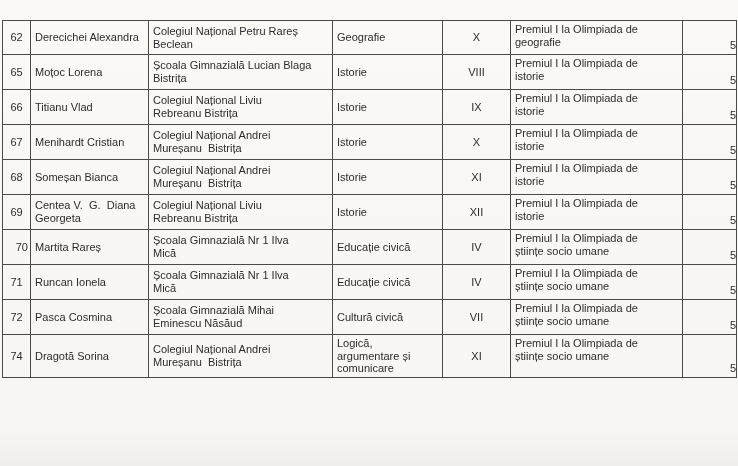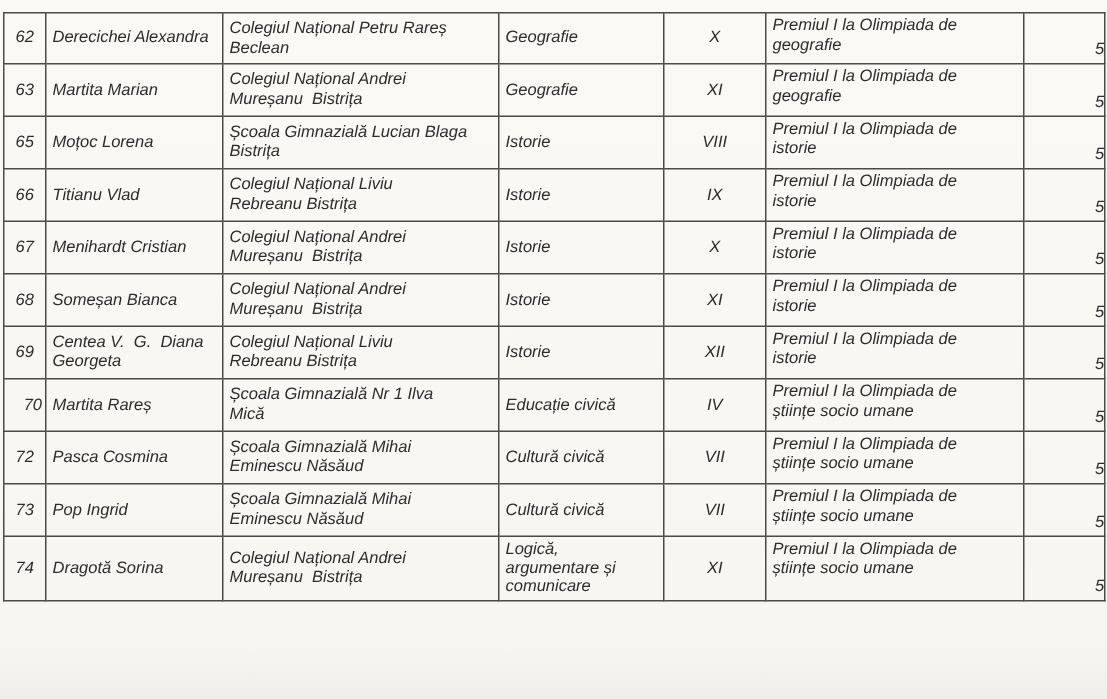--- a/index.html
+++ b/index.html
@@ -7,26 +7,25 @@
     width:738px;height:466px;
     background:#f7f6f2;
     font-family:"Liberation Sans","DejaVu Sans",sans-serif;
     overflow:hidden;
   }
   .page{
     position:relative;width:738px;height:466px;
     background:linear-gradient(180deg,#faf9f6 0%,#f7f6f2 92%,#efeeea 100%);
   }
   table.awards{
-    position:absolute;left:2px;top:8px;
+    position:absolute;left:2px;top:20px;
     width:734px;
     border-collapse:collapse;
     table-layout:fixed;
     background:transparent;
-    font-style:italic;
   }
   td{
     border:1.7px solid #4a4a48;
     padding:2px 4px;
     font-size:11px;
     line-height:12.6px;
     color:#2c2c2e;
     vertical-align:middle;
     white-space:pre-wrap;
     overflow:hidden;
@@ -59,31 +58,20 @@
     <td class="c-name" style="border-color: rgb(74, 74, 72); color: rgb(44, 44, 46);">Derecichei Alexandra</td>
     <td class="c-school" style="border-color: rgb(74, 74, 72); color: rgb(44, 44, 46);">Colegiul Național Petru Rareș
 Beclean</td>
     <td class="c-subject" style="border-color: rgb(74, 74, 72); color: rgb(44, 44, 46);">Geografie</td>
     <td class="c-class" style="border-color: rgb(74, 74, 72); color: rgb(44, 44, 46);">X</td>
     <td class="c-prize" style="border-color: rgb(74, 74, 72); color: rgb(44, 44, 46);">Premiul I la Olimpiada de
 geografie</td>
     <td class="c-amount" style="border-color: rgb(74, 74, 72); color: rgb(44, 44, 46);">500</td>
   </tr>
 
-  <tr>
-    <td class="c-no" style="border-color: rgb(74, 74, 72); color: rgb(44, 44, 46);">63</td>
-    <td class="c-name" style="border-color: rgb(74, 74, 72); color: rgb(44, 44, 46);">Martita Marian</td>
-    <td class="c-school" style="border-color: rgb(74, 74, 72); color: rgb(44, 44, 46);">Colegiul Național Andrei
-Mureșanu  Bistrița</td>
-    <td class="c-subject" style="border-color: rgb(74, 74, 72); color: rgb(44, 44, 46);">Geografie</td>
-    <td class="c-class" style="border-color: rgb(74, 74, 72); color: rgb(44, 44, 46);">XI</td>
-    <td class="c-prize" style="border-color: rgb(74, 74, 72); color: rgb(44, 44, 46);">Premiul I la Olimpiada de
-geografie</td>
-    <td class="c-amount" style="border-color: rgb(74, 74, 72); color: rgb(44, 44, 46);">500</td>
-  </tr>
 
 
   <tr>
     <td class="c-no" style="border-color: rgb(74, 74, 72); color: rgb(44, 44, 46);">65</td>
     <td class="c-name" style="border-color: rgb(74, 74, 72); color: rgb(44, 44, 46);">Moțoc Lorena</td>
     <td class="c-school" style="border-color: rgb(74, 74, 72); color: rgb(44, 44, 46);">Școala Gimnazială Lucian Blaga
 Bistrița</td>
     <td class="c-subject" style="border-color: rgb(74, 74, 72); color: rgb(44, 44, 46);">Istorie</td>
     <td class="c-class" style="border-color: rgb(74, 74, 72); color: rgb(44, 44, 46);">VIII</td>
     <td class="c-prize" style="border-color: rgb(74, 74, 72); color: rgb(44, 44, 46);">Premiul I la Olimpiada de
@@ -145,44 +133,44 @@
     <td class="c-name" style="border-color: rgb(74, 74, 72); color: rgb(44, 44, 46);">Martita Rareș</td>
     <td class="c-school" style="border-color: rgb(74, 74, 72); color: rgb(44, 44, 46);">Școala Gimnazială Nr 1 Ilva
 Mică</td>
     <td class="c-subject" style="border-color: rgb(74, 74, 72); color: rgb(44, 44, 46);">Educație civică</td>
     <td class="c-class" style="border-color: rgb(74, 74, 72); color: rgb(44, 44, 46);">IV</td>
     <td class="c-prize" style="border-color: rgb(74, 74, 72); color: rgb(44, 44, 46);">Premiul I la Olimpiada de
 științe socio umane</td>
     <td class="c-amount" style="border-color: rgb(74, 74, 72); color: rgb(44, 44, 46);">500</td>
   </tr>
 
+  <tr>
+    <td class="c-no" style="border-color: rgb(74, 74, 72); color: rgb(44, 44, 46);">71</td>
+    <td class="c-name" style="border-color: rgb(74, 74, 72); color: rgb(44, 44, 46);">Runcan Ionela</td>
+    <td class="c-school" style="border-color: rgb(74, 74, 72); color: rgb(44, 44, 46);">Școala Gimnazială Nr 1 Ilva
+Mică</td>
+    <td class="c-subject" style="border-color: rgb(74, 74, 72); color: rgb(44, 44, 46);">Educație civică</td>
+    <td class="c-class" style="border-color: rgb(74, 74, 72); color: rgb(44, 44, 46);">IV</td>
+    <td class="c-prize" style="border-color: rgb(74, 74, 72); color: rgb(44, 44, 46);">Premiul I la Olimpiada de
+științe socio umane</td>
+    <td class="c-amount" style="border-color: rgb(74, 74, 72); color: rgb(44, 44, 46);">500</td>
+  </tr>
 
   <tr>
     <td class="c-no" style="border-color: rgb(74, 74, 72); color: rgb(44, 44, 46);">72</td>
     <td class="c-name" style="border-color: rgb(74, 74, 72); color: rgb(44, 44, 46);">Pasca Cosmina</td>
     <td class="c-school" style="border-color: rgb(74, 74, 72); color: rgb(44, 44, 46);">Școala Gimnazială Mihai
 Eminescu Năsăud</td>
     <td class="c-subject" style="border-color: rgb(74, 74, 72); color: rgb(44, 44, 46);">Cultură civică</td>
     <td class="c-class" style="border-color: rgb(74, 74, 72); color: rgb(44, 44, 46);">VII</td>
     <td class="c-prize" style="border-color: rgb(74, 74, 72); color: rgb(44, 44, 46);">Premiul I la Olimpiada de
 științe socio umane</td>
     <td class="c-amount" style="border-color: rgb(74, 74, 72); color: rgb(44, 44, 46);">500</td>
   </tr>
 
-  <tr>
-    <td class="c-no" style="border-color: rgb(74, 74, 72); color: rgb(44, 44, 46);">73</td>
-    <td class="c-name" style="border-color: rgb(74, 74, 72); color: rgb(44, 44, 46);">Pop Ingrid</td>
-    <td class="c-school" style="border-color: rgb(74, 74, 72); color: rgb(44, 44, 46);">Școala Gimnazială Mihai
-Eminescu Năsăud</td>
-    <td class="c-subject" style="border-color: rgb(74, 74, 72); color: rgb(44, 44, 46);">Cultură civică</td>
-    <td class="c-class" style="border-color: rgb(74, 74, 72); color: rgb(44, 44, 46);">VII</td>
-    <td class="c-prize" style="border-color: rgb(74, 74, 72); color: rgb(44, 44, 46);">Premiul I la Olimpiada de
-științe socio umane</td>
-    <td class="c-amount" style="border-color: rgb(74, 74, 72); color: rgb(44, 44, 46);">500</td>
-  </tr>
 
   <tr>
     <td class="c-no" style="border-color: rgb(74, 74, 72); color: rgb(44, 44, 46);">74</td>
     <td class="c-name" style="border-color: rgb(74, 74, 72); color: rgb(44, 44, 46);">Dragotă Sorina</td>
     <td class="c-school" style="border-color: rgb(74, 74, 72); color: rgb(44, 44, 46);">Colegiul Național Andrei
 Mureșanu  Bistrița</td>
     <td class="c-subject" style="border-color: rgb(74, 74, 72); color: rgb(44, 44, 46);">Logică,
 argumentare și
 comunicare</td>
     <td class="c-class" style="border-color: rgb(74, 74, 72); color: rgb(44, 44, 46);">XI</td>

